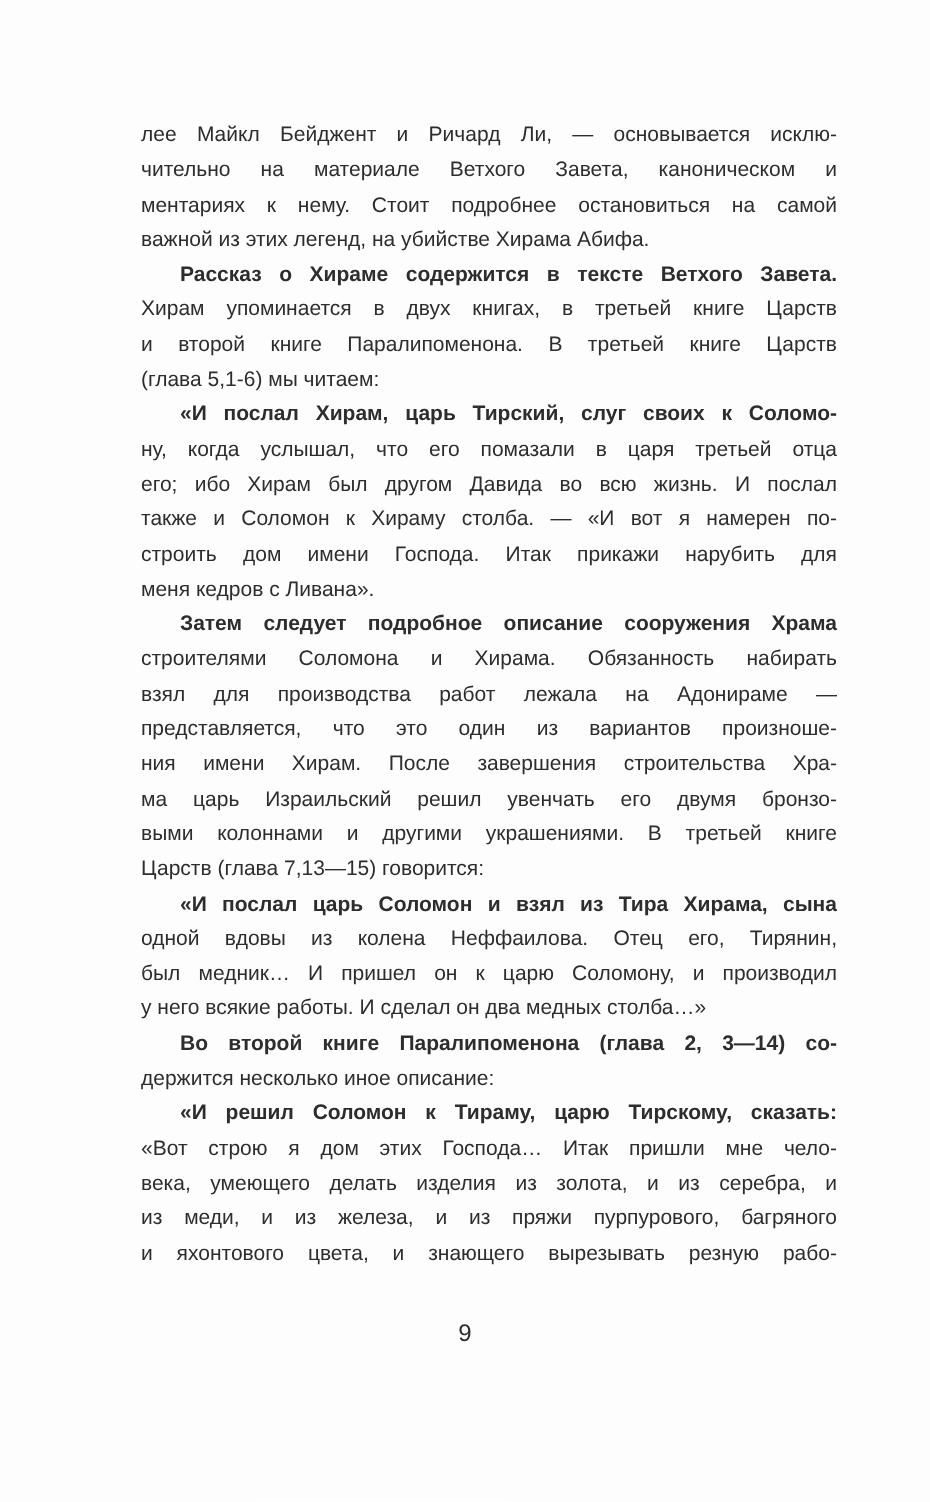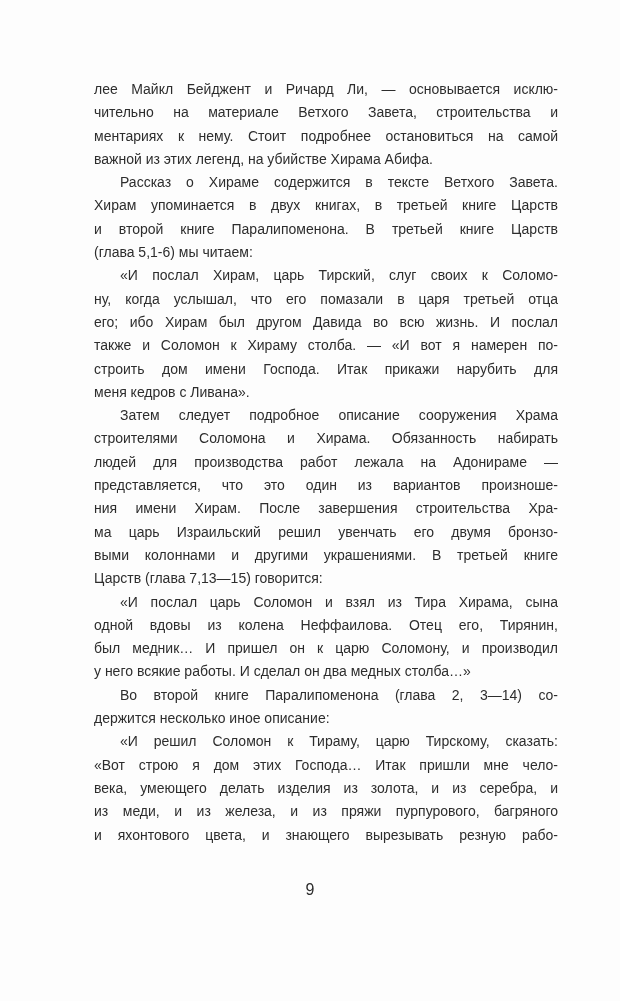--- a/index.html
+++ b/index.html
@@ -29,60 +29,61 @@
     text-align: left;
     white-space: normal;
     margin-left: 32px;
   }
   .line.just {
     text-align: justify;
     text-align-last: justify;
   }
   .line.indent {
     text-indent: 26px;
+    font-weight: bold;
   }
   .page-number {
     position: absolute;
     top: 881px;
     left: 62px;
     width: 496px;
     text-align: center;
     font-size: 16px;
     color: #2d2d2d;
   }
 </style>
 </head>
 <body>
 
 <div class="page">
   <div class="text-block">
       <div class="paragraph">
         <div class="line just">лее Майкл Бейджент и Ричард Ли, — основывается исклю-</div>
-        <div class="line just">чительно на материале Ветхого Завета, строительства и</div>
+        <div class="line just">чительно на материале Ветхого Завета, каноническом и</div>
         <div class="line just">ментариях к нему. Стоит подробнее остановиться на самой</div>
         <div class="line">важной из этих легенд, на убийстве Хирама Абифа.</div>
       </div>
       <div class="paragraph">
         <div class="line indent just">Рассказ о Хираме содержится в тексте Ветхого Завета.</div>
         <div class="line just">Хирам упоминается в двух книгах, в третьей книге Царств</div>
         <div class="line just">и второй книге Паралипоменона. В третьей книге Царств</div>
         <div class="line">(глава 5,1-6) мы читаем:</div>
       </div>
       <div class="paragraph">
         <div class="line indent just">«И послал Хирам, царь Тирский, слуг своих к Соломо-</div>
         <div class="line just">ну, когда услышал, что его помазали в царя третьей отца</div>
         <div class="line just">его; ибо Хирам был другом Давида во всю жизнь. И послал</div>
         <div class="line just">также и Соломон к Хираму столба. — «И вот я намерен по-</div>
         <div class="line just">строить дом имени Господа. Итак прикажи нарубить для</div>
         <div class="line">меня кедров с Ливана».</div>
       </div>
       <div class="paragraph">
         <div class="line indent just">Затем следует подробное описание сооружения Храма</div>
         <div class="line just">строителями Соломона и Хирама. Обязанность набирать</div>
-        <div class="line just">людей для производства работ лежала на Адонираме —</div>
+        <div class="line just">взял для производства работ лежала на Адонираме —</div>
         <div class="line just">представляется, что это один из вариантов произноше-</div>
         <div class="line just">ния имени Хирам. После завершения строительства Хра-</div>
         <div class="line just">ма царь Израильский решил увенчать его двумя бронзо-</div>
         <div class="line just">выми колоннами и другими украшениями. В третьей книге</div>
         <div class="line">Царств (глава 7,13—15) говорится:</div>
       </div>
       <div class="paragraph">
         <div class="line indent just">«И послал царь Соломон и взял из Тира Хирама, сына</div>
         <div class="line just">одной вдовы из колена Неффаилова. Отец его, Тирянин,</div>
         <div class="line just">был медник… И пришел он к царю Соломону, и производил</div>

